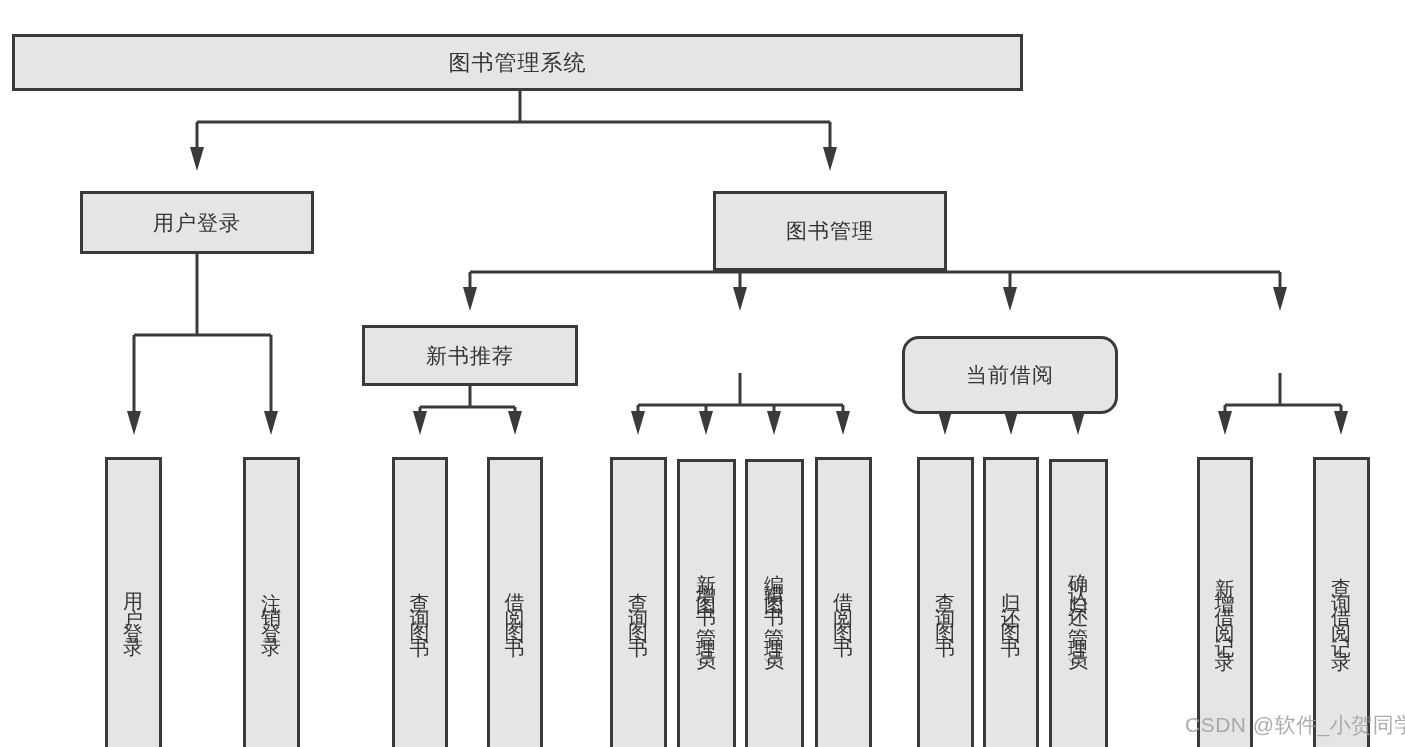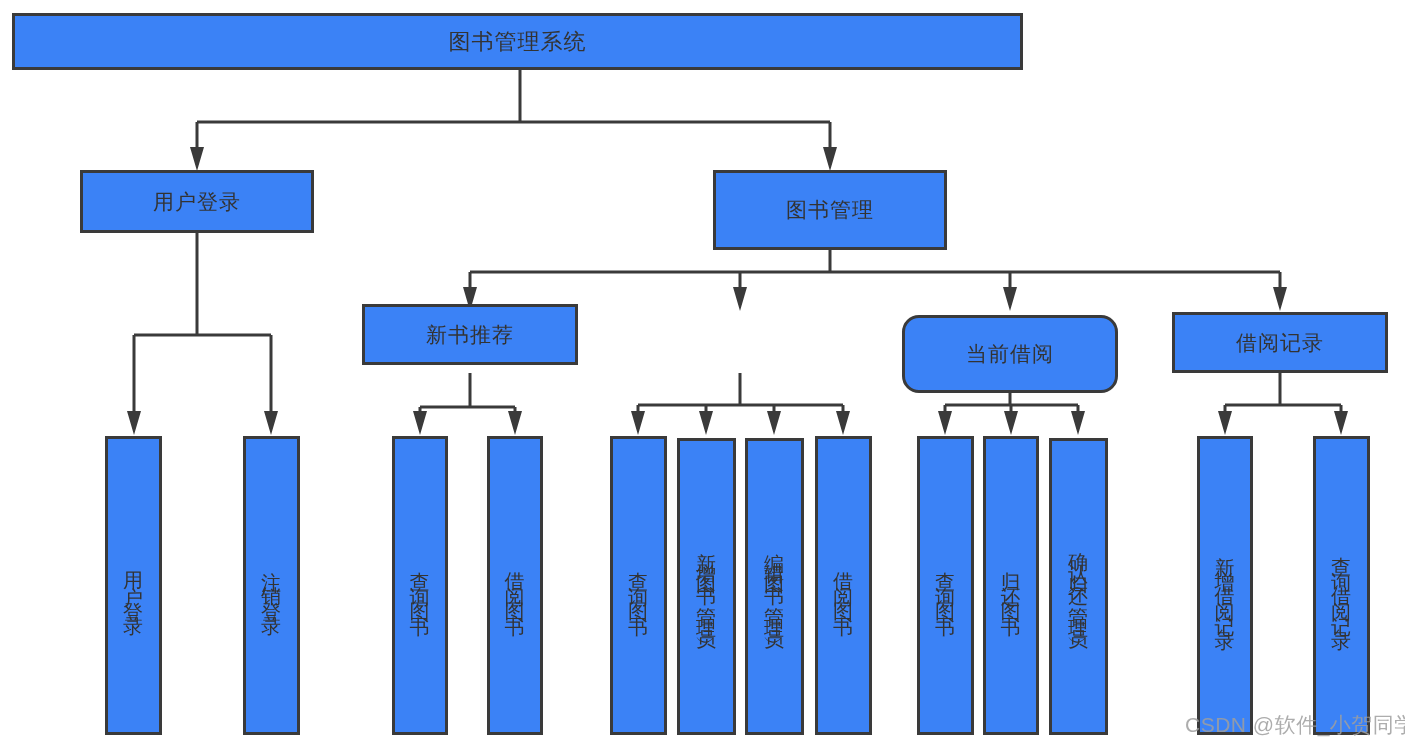--- a/index.html
+++ b/index.html
@@ -22,27 +22,28 @@
     stroke: #3a3a3a;
     stroke-width: 3;
   }
   #connectors path.arrowhead {
     fill: #3a3a3a;
     stroke: none;
   }
   .box {
     position: absolute;
     box-sizing: border-box;
-    background: #3b82f6;
+    background: #e5e5e5;
     border: 3px solid #3a3a3a;
     display: flex;
     align-items: center;
     justify-content: center;
     color: #333333;
     z-index: 2;
+    margin-top: 21px;
   }
   .h-box { font-size: 21px; letter-spacing: 1px; white-space: nowrap; }
   .root-box { font-size: 22px; }
   .v-box { font-size: 20px; }
   .v-box .vlabel {
     writing-mode: vertical-rl;
     text-orientation: mixed;
     line-height: 1;
     letter-spacing: 15px;
   }
@@ -98,23 +99,20 @@
   <div class="box h-box" style="left:713px; top:170px; width:234px; height:80px;">
     <span>图书管理</span>
   </div>
 
   <div class="box h-box" style="left:362px; top:304px; width:216px; height:61px;">
     <span>新书推荐</span>
   </div>
   <div class="box h-box" style="left:902px; top:315px; width:216px; height:78px;border-radius:17px;">
     <span>当前借阅</span>
   </div>
-  <div class="box h-box" style="left:1172px; top:312px; width:216px; height:61px;">
-    <span>借阅记录</span>
-  </div>
 
   <div class="box v-box" style="left:105px; top:436px; width:57px; height:299px;">
     <span class="vlabel">用户登录</span>
   </div>
   <div class="box v-box" style="left:243px; top:436px; width:57px; height:299px;">
     <span class="vlabel">注销登录</span>
   </div>
 
   <div class="box v-box" style="left:392px; top:436px; width:56px; height:299px;">
     <span class="vlabel">查询图书</span>

